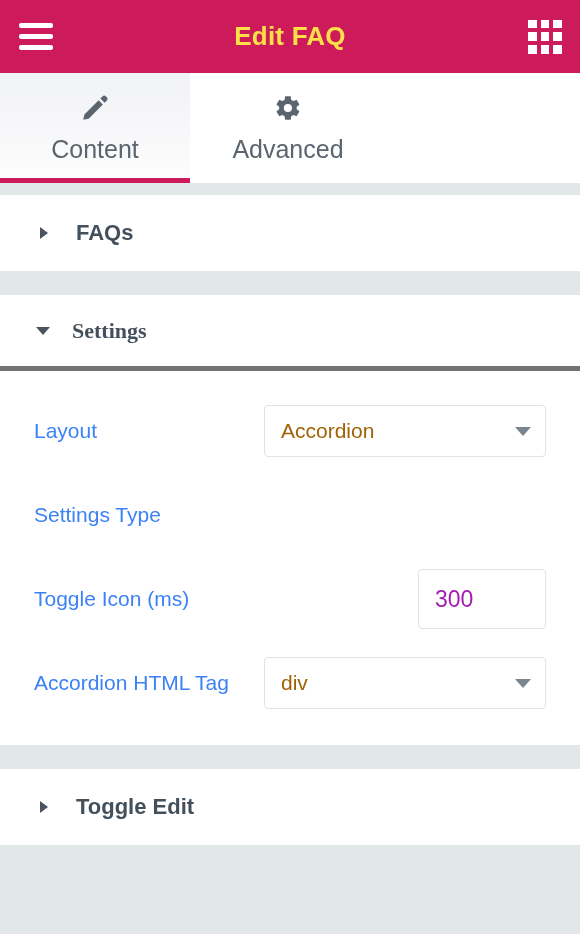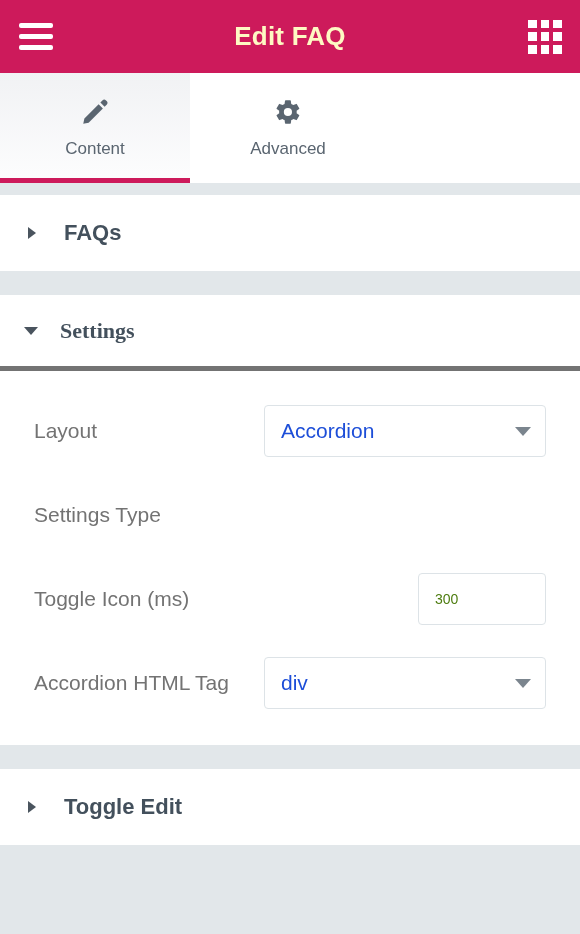--- a/index.html
+++ b/index.html
@@ -24,21 +24,21 @@
     height: 73px;
     background: #cd1a5b;
     display: flex;
     align-items: center;
     position: relative;
   }
   .header-title {
     position: absolute;
     left: 0; right: 0;
     text-align: center;
-    color: #fef9c3;
+    color: #fde047;
     font-size: 26px;
     font-weight: bold;
     letter-spacing: 0.2px;
   }
   .hamburger-btn {
     position: absolute;
     left: 15px;
     width: 42px; height: 42px;
     display: flex;
     flex-direction: column;
@@ -92,39 +92,39 @@
     background: linear-gradient(to bottom, #f1f2f4 0%, #fdfdfe 100%);
   }
   .tab.active::after {
     content: "";
     position: absolute;
     left: 0; right: 0; bottom: 0;
     height: 5px;
     background: #cd1a5b;
   }
   .tab-label {
-    font-size: 17px;
+    font-size: 25px;
     color: #5a6570;
   }
   .tab-icon { height: 30px; display: flex; align-items: center; justify-content: center; }
   .tab-icon svg { display: block; }
 
   
   .gap { background: #e2e7ea; }
   .gap-1 { height: 12px; }
   .gap-2 { height: 24px; }
   .gap-3 { height: 24px; }
 
   
   .section-header {
     background: #ffffff;
     height: 76px;
     display: flex;
     align-items: center;
-    padding-left: 24px;
+    padding-left: 36px;
     cursor: pointer;
   }
   .section-header.with-divider { border-bottom: 5px solid #737373; font-family: Liberation Serif, serif; }
   .caret {
     width: 14px;
     margin-right: 22px;
     display: flex;
     align-items: center;
     justify-content: center;
   }
@@ -156,59 +156,59 @@
     padding: 18px 0 20px 0;
   }
   .field-row {
     display: flex;
     align-items: center;
     padding: 0 34px;
     height: 84px;
   }
   .field-label {
     font-size: 21px;
-    color: #737373;
+    color: #3b82f6;
     white-space: nowrap;
   }
   .field-control {
     margin-left: auto;
   }
 
   .select-box {
     width: 282px;
     height: 52px;
     border: 1px solid #dde3e7;
     border-radius: 4px;
     background: #ffffff;
     display: flex;
     align-items: center;
     padding: 0 14px 0 16px;
     cursor: pointer;
   }
   .select-value {
     font-size: 21px;
-    color: #1d4ed8;
+    color: #a16207;
   }
   .select-arrow {
     margin-left: auto;
     width: 0; height: 0;
     border-top: 9px solid #7b858e;
     border-left: 8px solid transparent;
     border-right: 8px solid transparent;
   }
 
   .text-input {
     width: 128px;
-    height: 52px;
+    height: 60px;
     border: 1px solid #dde3e7;
     border-radius: 4px;
     background: #ffffff;
     font-family: "Liberation Sans", sans-serif;
-    font-size: 14px;
-    color: #4d7c0f;
+    font-size: 23px;
+    color: #a21caf;
     padding: 0 16px;
     outline: none;
   }
 
   .bottom-fill {
     background: #e2e7ea;
     height: 100px;
   }
 </style>
 </head>

